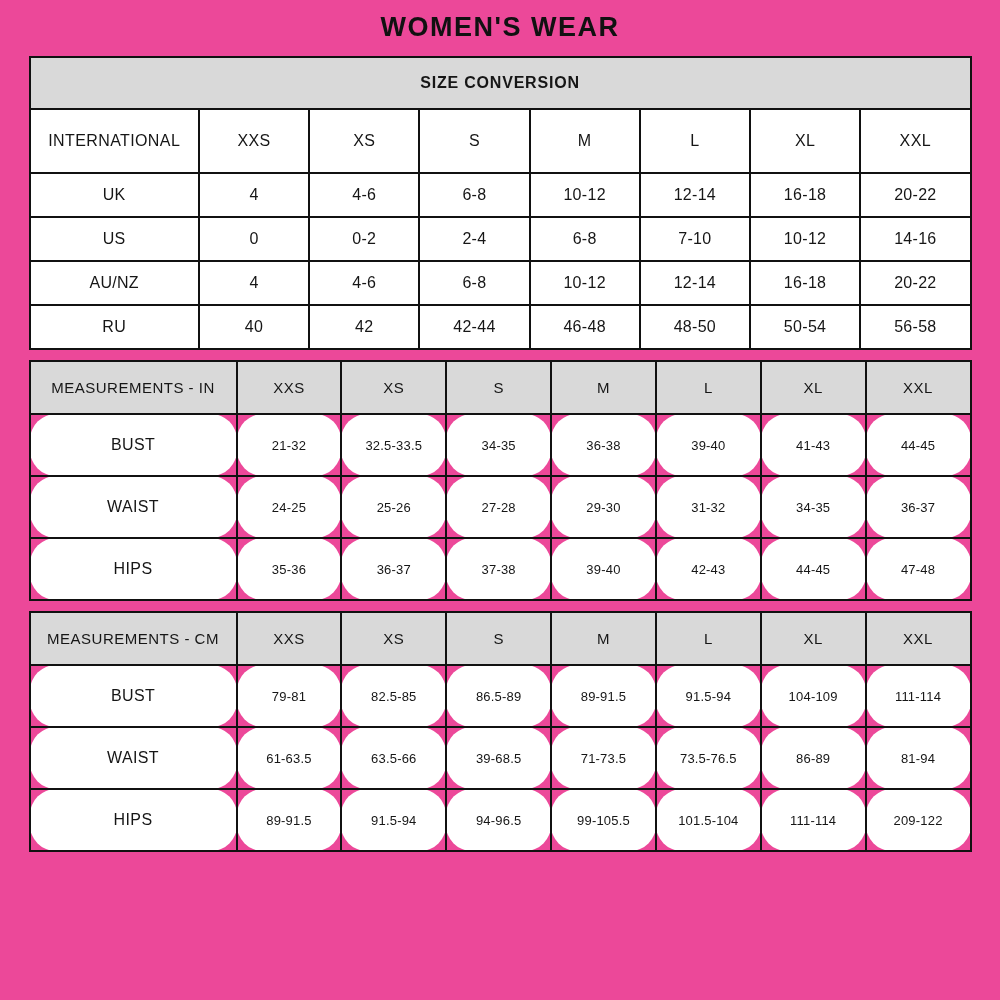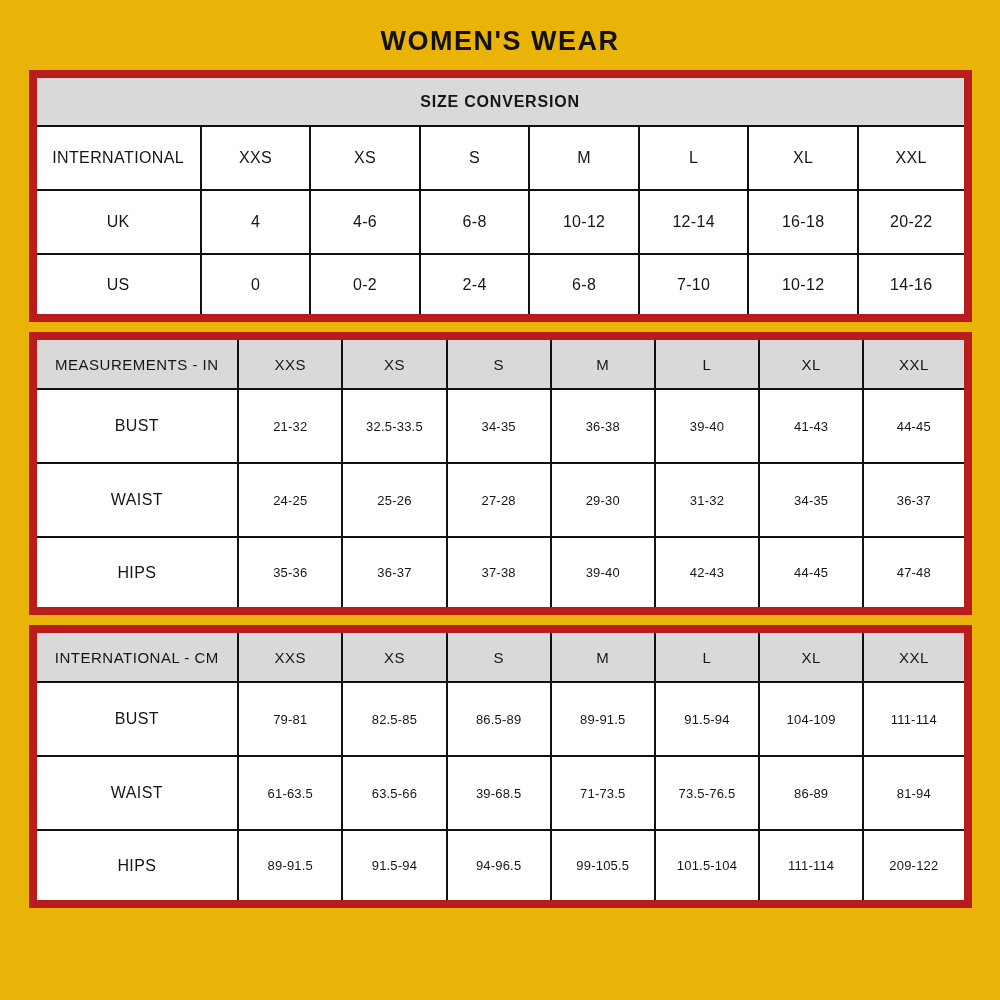--- a/index.html
+++ b/index.html
@@ -6,37 +6,37 @@
   html, body { background: #ffffff; }
   body {
     width: 1000px;
     height: 1000px;
     font-family: "Liberation Sans", "DejaVu Sans", sans-serif;
     color: #111111;
   }
   .page {
     width: 1000px;
     height: 1000px;
-    padding-top: 26px;
-    background: #eab308;
+    padding-top: 12px;
+    background: #ec4899;
   }
   .page-title {
     text-align: center;
     font-size: 27px;
     font-weight: bold;
     letter-spacing: 1.5px;
     color: #111111;
     margin-bottom: 13px;
   }
   table {
     width: 943px;
     margin: 0 auto 10px auto;
     border-collapse: collapse;
     table-layout: fixed;
-    border: 8px solid #b91c1c;
+    border: 1px solid #b91c1c;
   }
   td {
     border: 2px solid #111111;
     text-align: center;
     vertical-align: middle;
     color: #161616;
     background: #ffffff;
     overflow: hidden;
     white-space: nowrap;
   }
@@ -47,37 +47,38 @@
     font-weight: bold;
     font-size: 16px;
     letter-spacing: 0.8px;
   }
   .t1 .head-row td {
     height: 64px;
     font-size: 16px;
     letter-spacing: 0.4px;
   }
   .t1 .data-row td {
-    height: 64px;
+    height: 44px;
     font-size: 16px;
     letter-spacing: 0.3px;
     text-align: center;
   }
   
   .tm .head-row td {
     background: #d9d9d9;
     height: 53px;
     font-weight: normal;
     font-size: 15px;
     letter-spacing: 0.5px;
   }
   .tm .data-row td {
-    height: 74px;
+    height: 62px;
     font-size: 13px;
     letter-spacing: 0.2px;
+    border-radius: 26px;
   }
   .tm .data-row td.row-label {
     font-size: 16px;
     letter-spacing: 0.4px;
   }
 </style>
 </head>
 <body>
 
 <div class="page">
@@ -121,20 +122,40 @@
     </tr>
     <tr class="data-row">
       <td class="row-label">US</td>
       <td>0</td>
       <td>0-2</td>
       <td>2-4</td>
       <td>6-8</td>
       <td>7-10</td>
       <td>10-12</td>
       <td>14-16</td>
+    </tr>
+    <tr class="data-row">
+      <td class="row-label">AU/NZ</td>
+      <td>4</td>
+      <td>4-6</td>
+      <td>6-8</td>
+      <td>10-12</td>
+      <td>12-14</td>
+      <td>16-18</td>
+      <td>20-22</td>
+    </tr>
+    <tr class="data-row">
+      <td class="row-label">RU</td>
+      <td>40</td>
+      <td>42</td>
+      <td>42-44</td>
+      <td>46-48</td>
+      <td>48-50</td>
+      <td>50-54</td>
+      <td>56-58</td>
     </tr>
   </tbody>
     </table>
 
   <table class="tm">
     <colgroup>
       <col style="width:22%">
       <col style="width:11.143%">
         <col style="width:11.143%">
         <col style="width:11.143%">
@@ -193,21 +214,21 @@
       <col style="width:11.143%">
         <col style="width:11.143%">
         <col style="width:11.143%">
       <col style="width:11.143%">
         <col style="width:11.143%">
         <col style="width:11.143%">
         <col style="width:11.142%">
     </colgroup>
     <tbody>
         <tr class="head-row">
-      <td>INTERNATIONAL - CM</td>
+      <td>MEASUREMENTS - CM</td>
       <td>XXS</td>
       <td>XS</td>
       <td>S</td>
       <td>M</td>
       <td>L</td>
       <td>XL</td>
       <td>XXL</td>
     </tr>
     <tr class="data-row">
       <td class="row-label">BUST</td>

